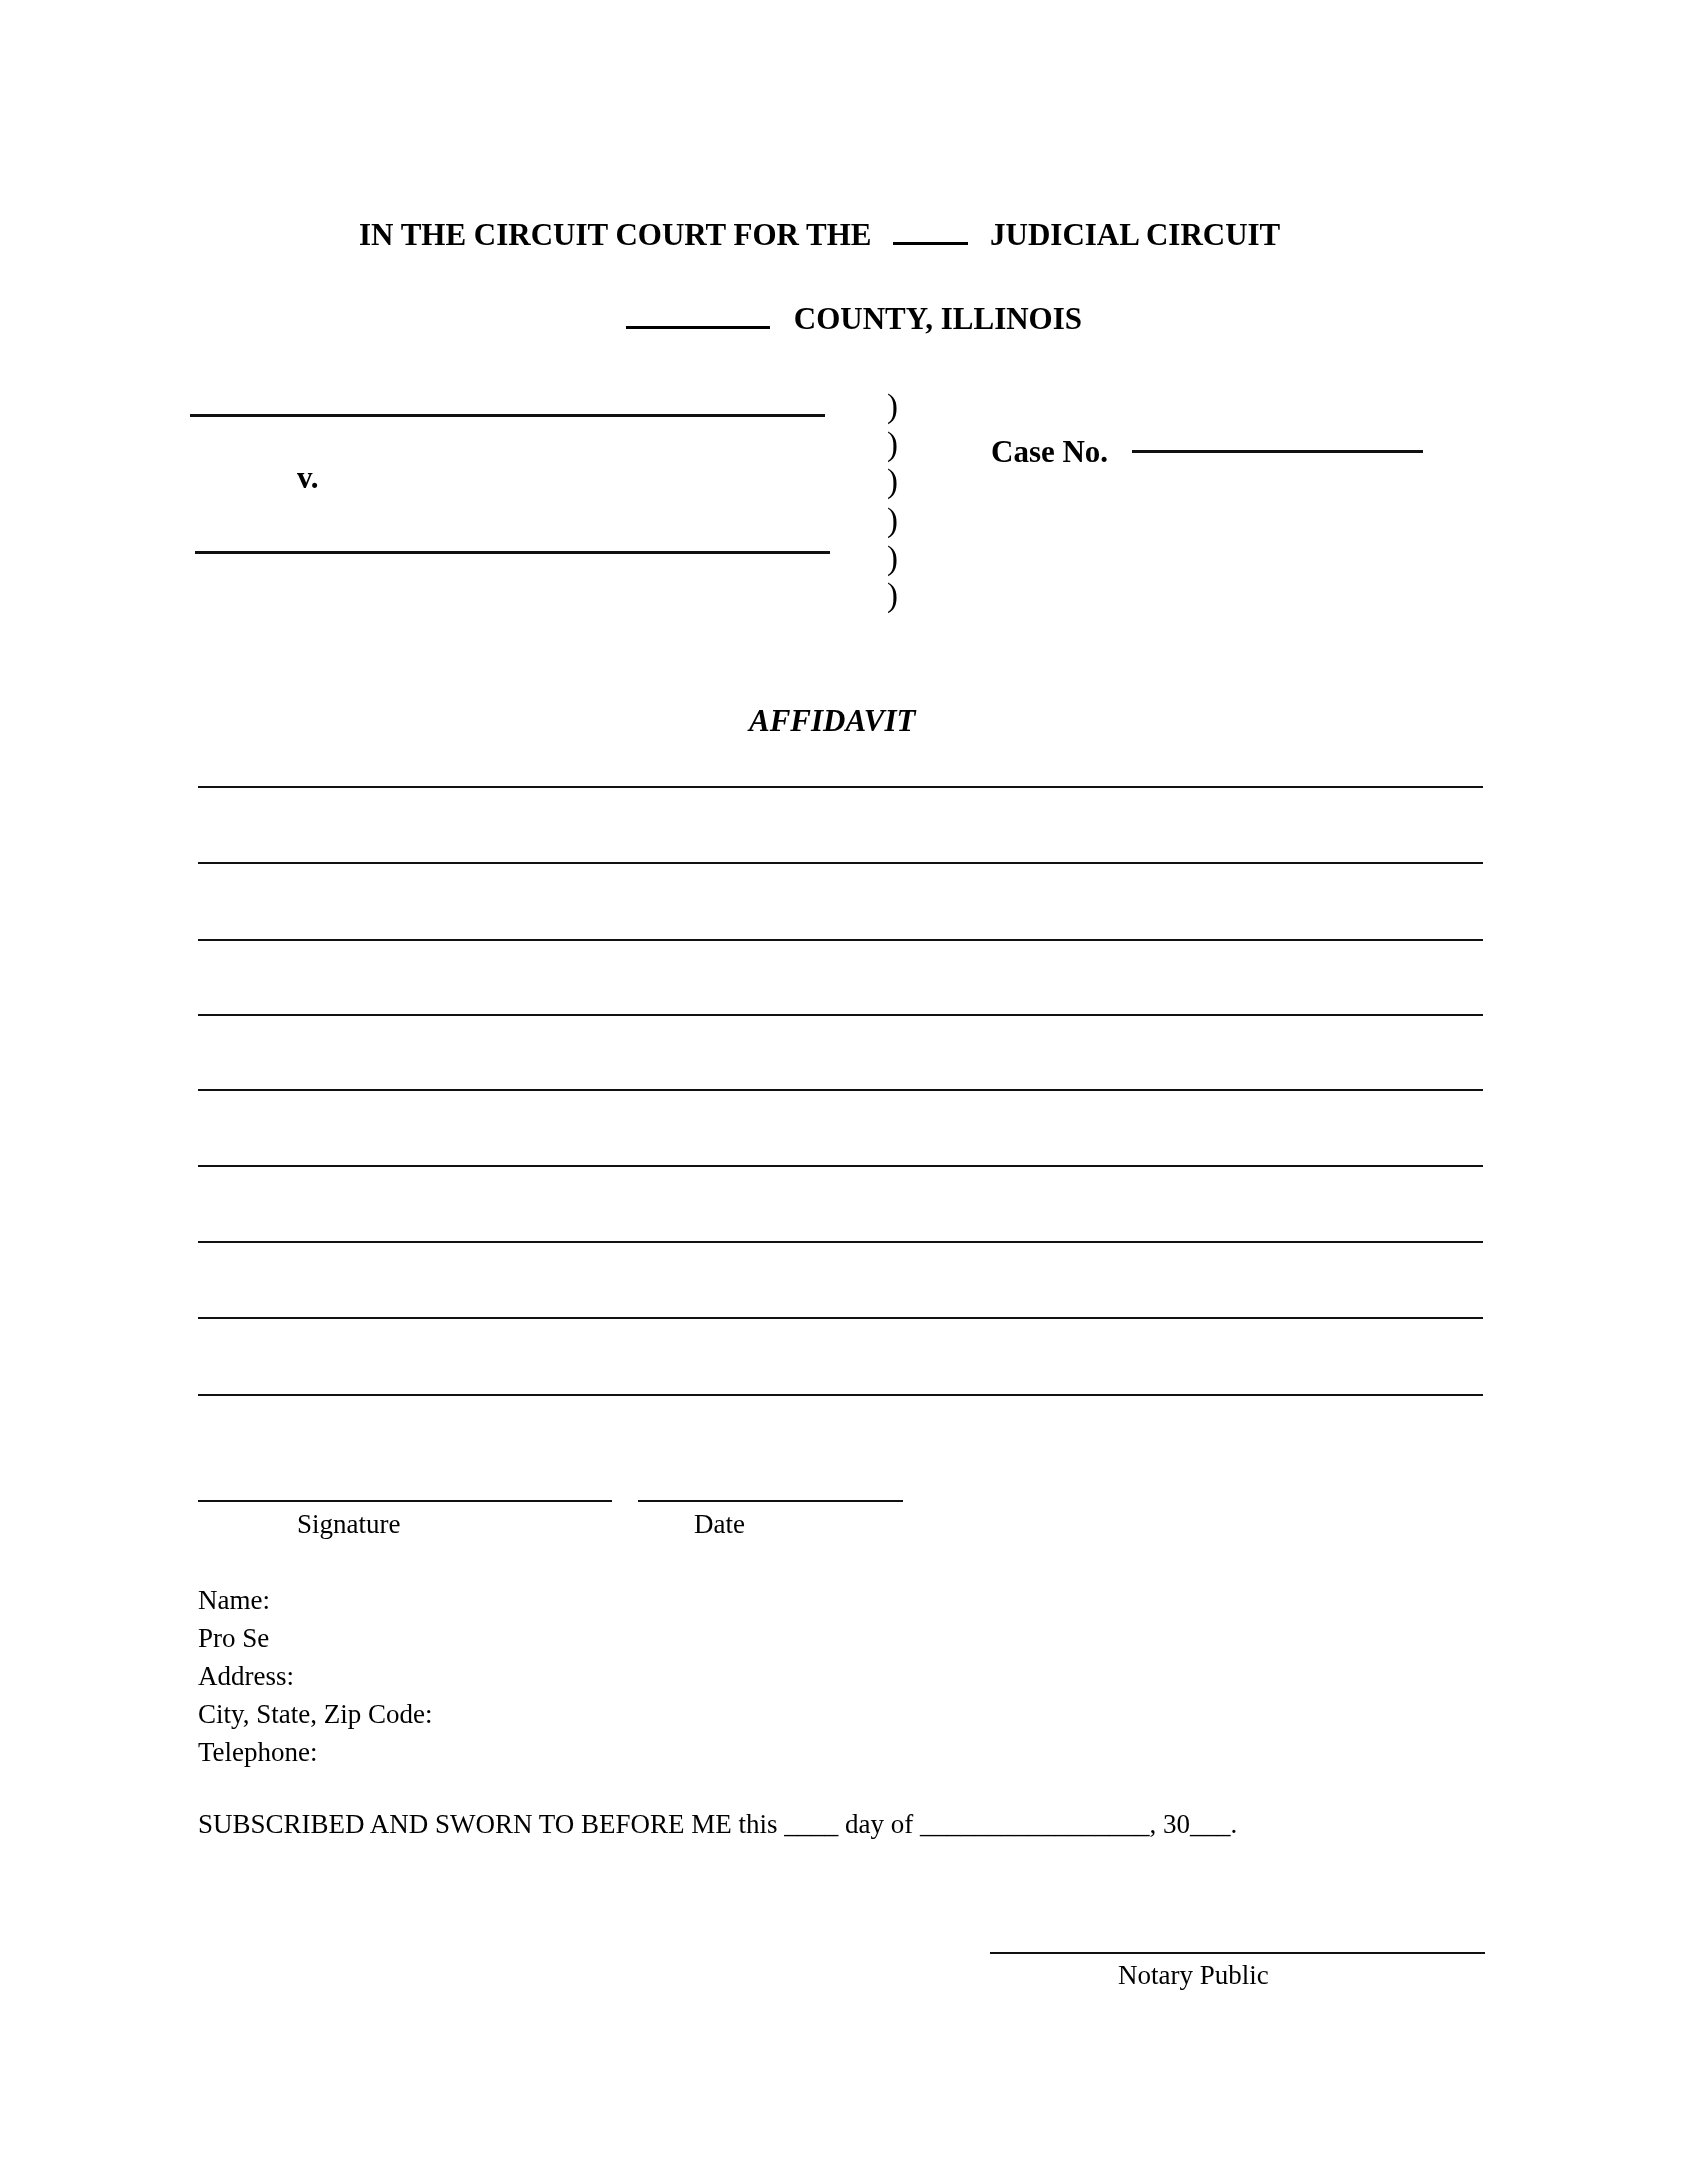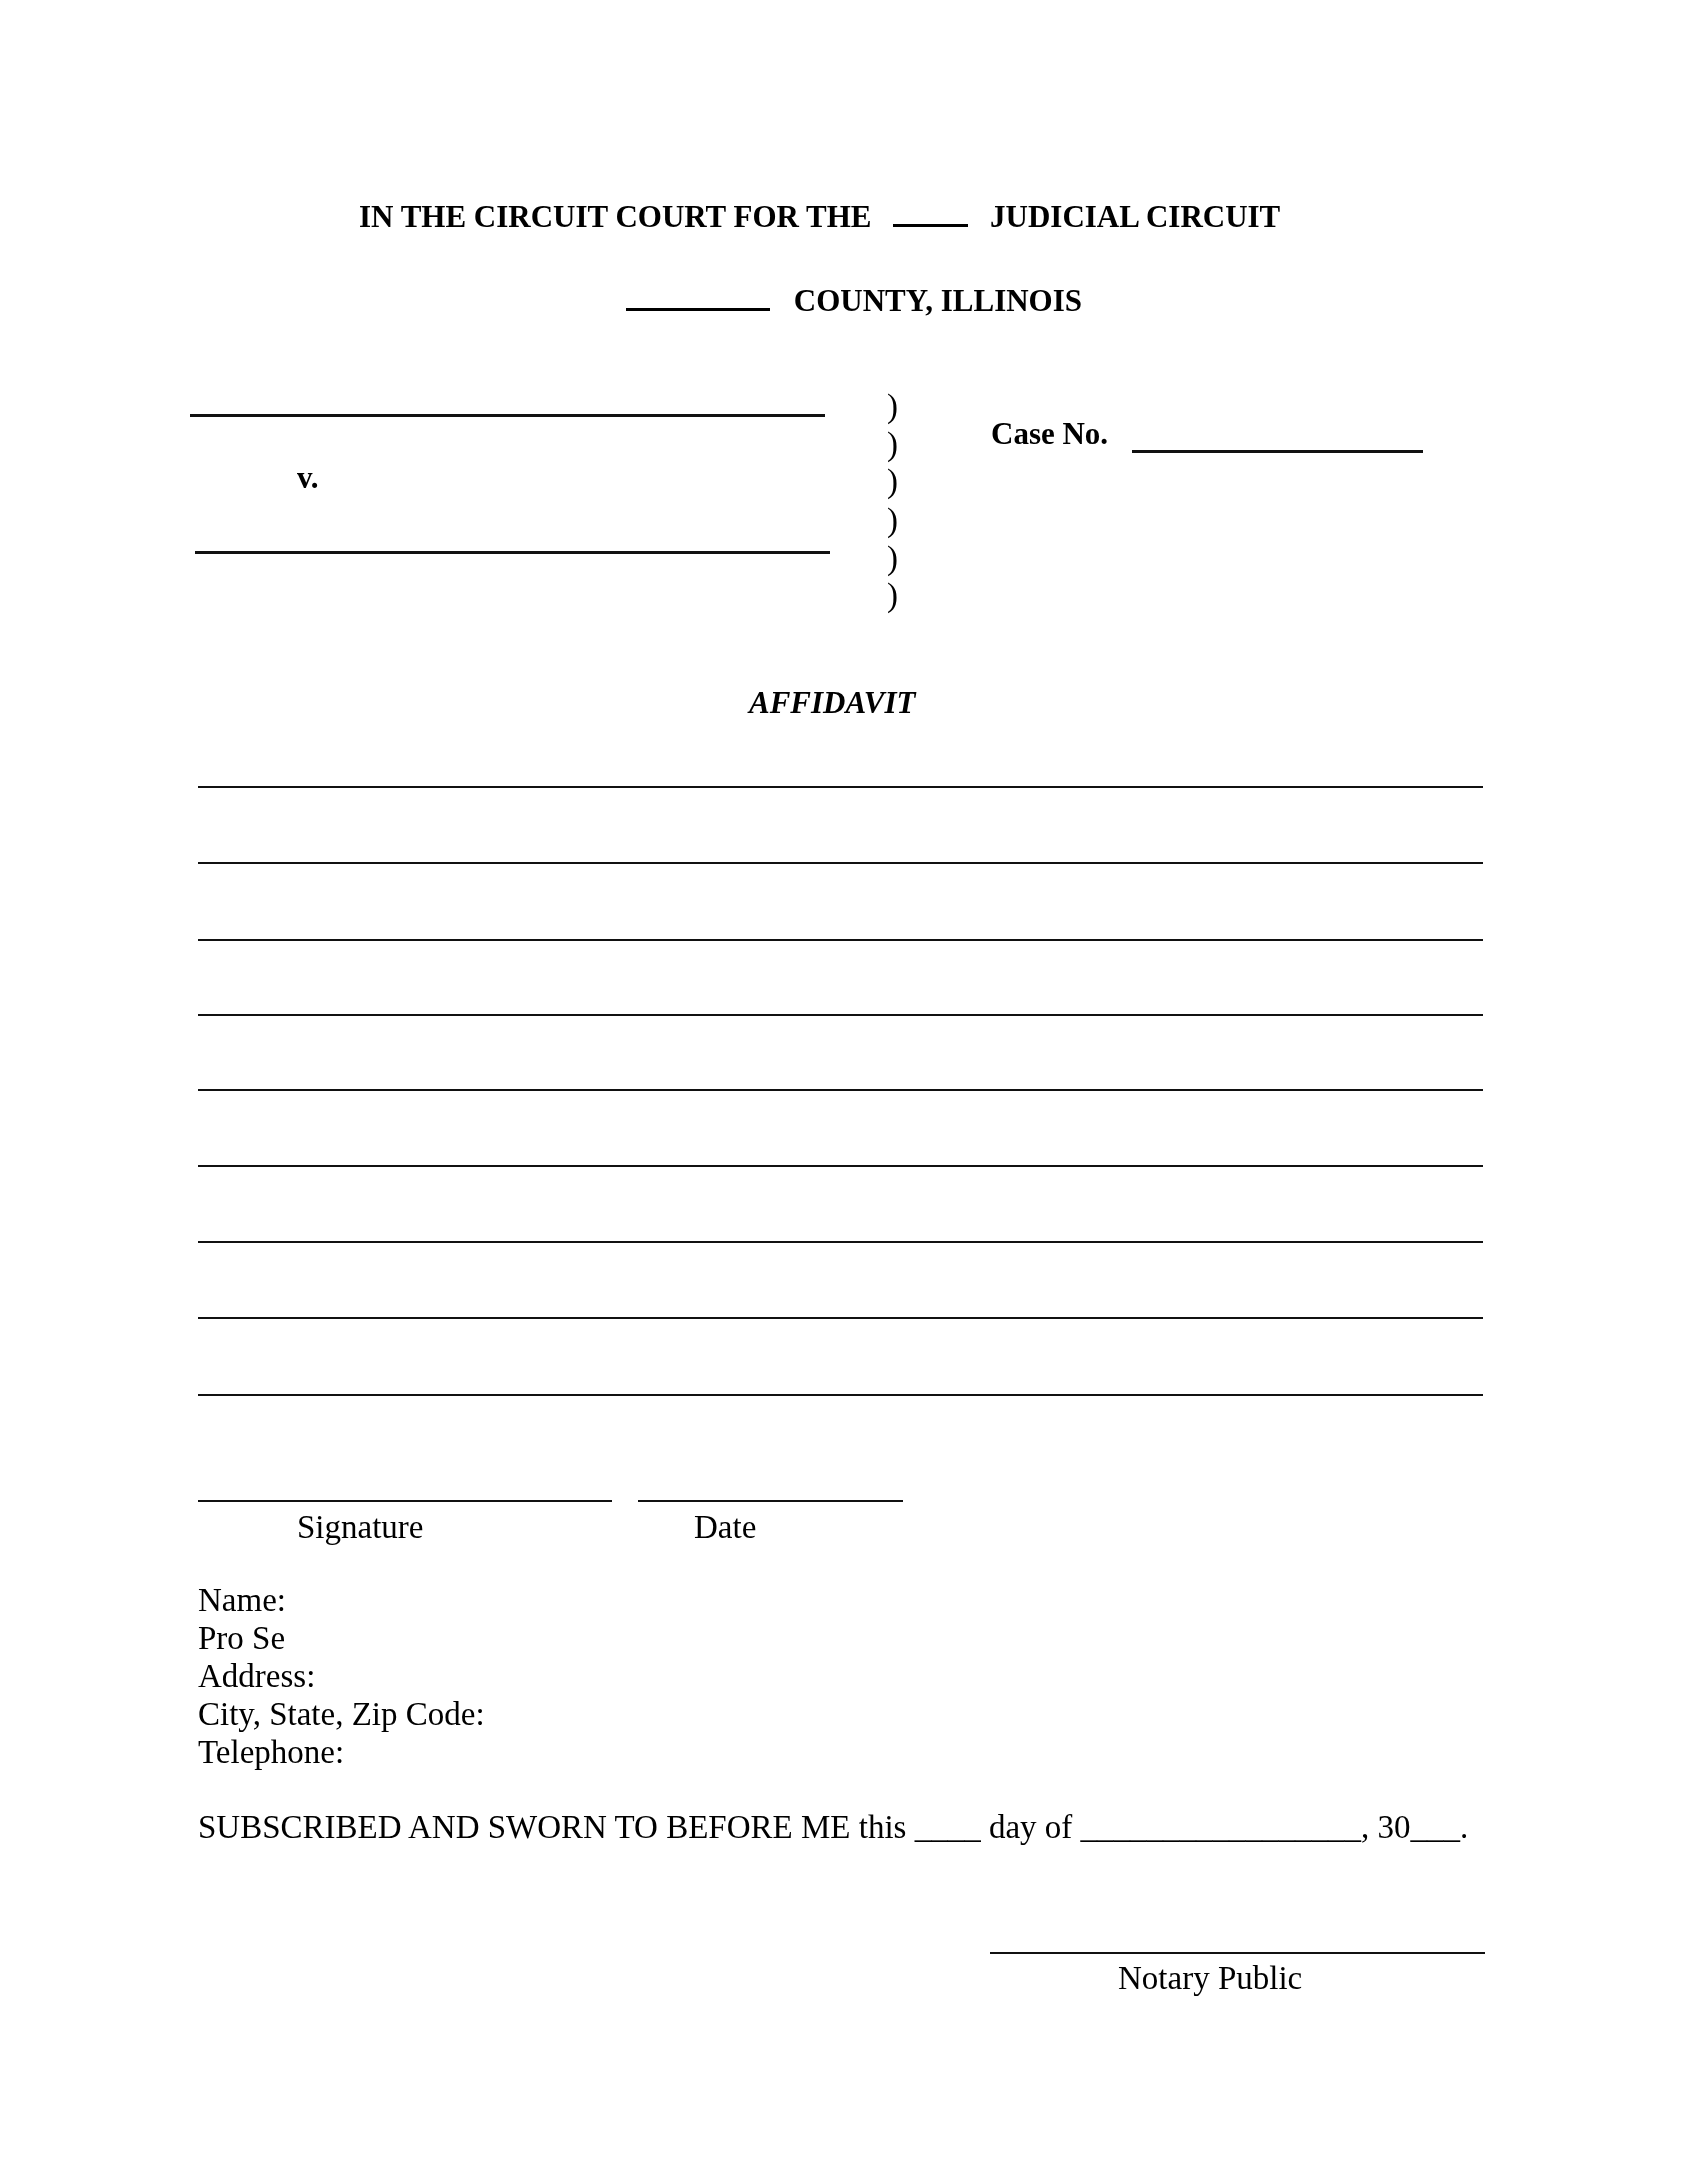--- a/index.html
+++ b/index.html
@@ -14,41 +14,42 @@
       overflow: hidden;
       font-family: "Liberation Serif", "DejaVu Serif", serif;
       color: #000;
     }
     .abs { position: absolute; white-space: nowrap; }
     .bold { font-weight: bold; }
     .heading {
       font-size: 31px;
       font-weight: bold;
       line-height: 1;
+      margin-top: 18px;
     }
     .blank-inline {
       display: inline-block;
       border-bottom: 3px solid #000;
       vertical-align: baseline;
       height: 0;
     }
     .rule {
       position: absolute;
       height: 0;
       border-top: 2.5px solid #111;
     }
     .rule.thick { border-top-width: 3px; }
     .paren {
       position: absolute;
       left: 887px;
       font-size: 33px;
       line-height: 1;
     }
     .body-text {
-      font-size: 33px;
+      font-size: 27px;
       line-height: 1;
     }
     .field {
       position: absolute;
       background: transparent;
     }
   </style>
 </head>
 <body>
 

